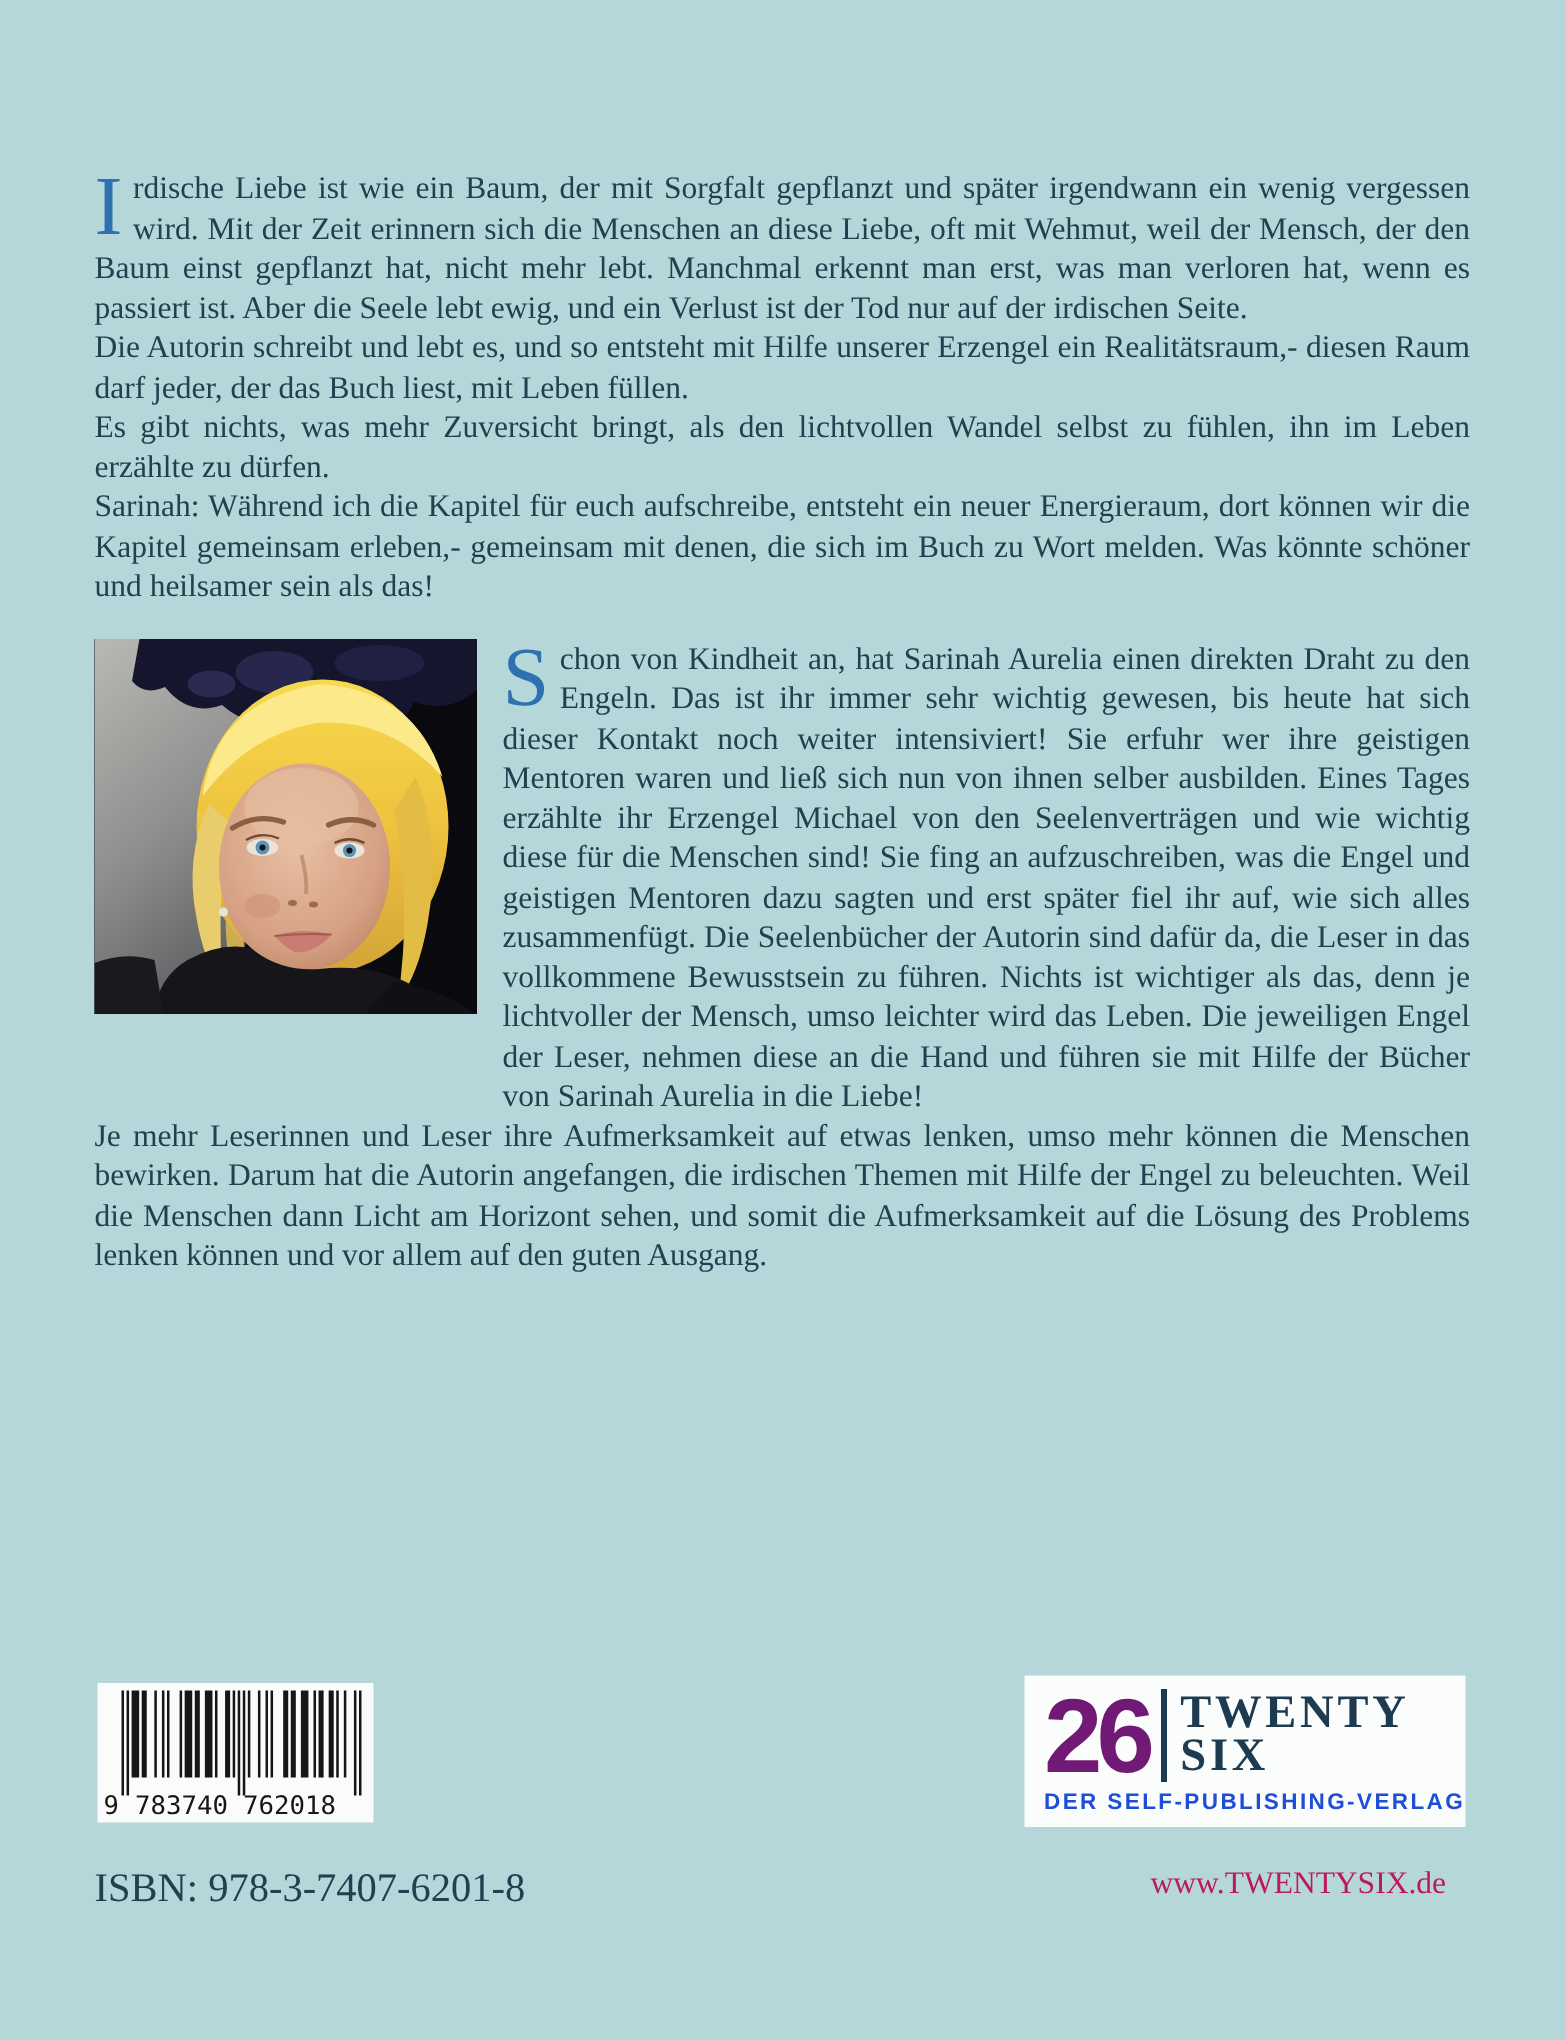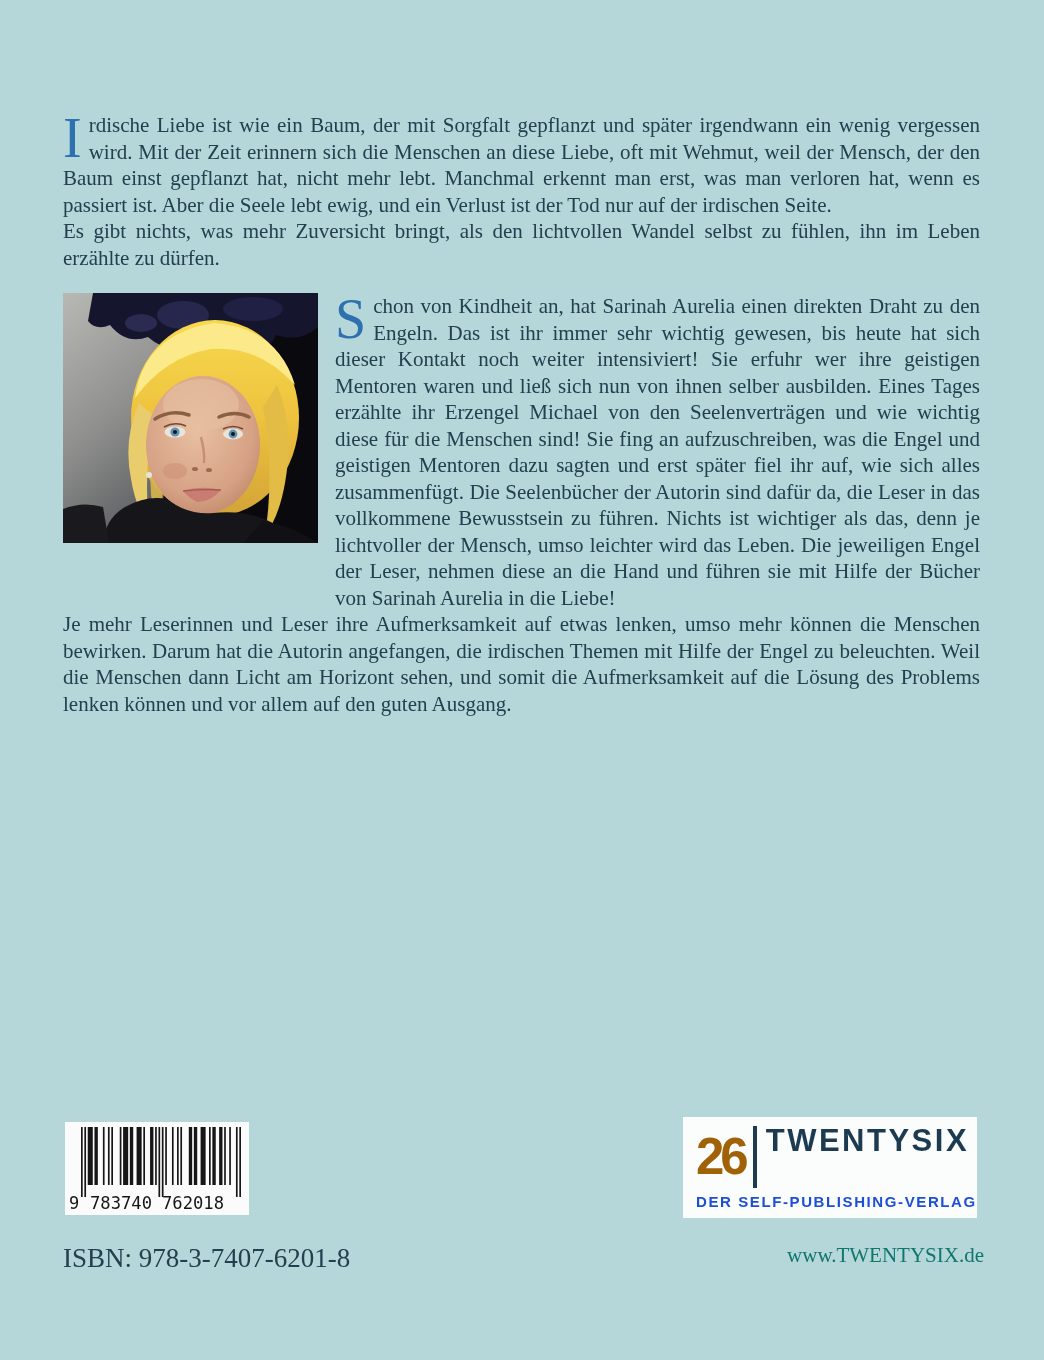--- a/index.html
+++ b/index.html
@@ -61,34 +61,34 @@
   .logo-box {
     position:absolute; left:683px; top:1117px;
     width:294px; height:101px;
     background:#fbfcfc;
     font-family:"Liberation Sans", sans-serif;
     box-sizing:border-box;
     padding:9px 12px 0 13px;
   }
   .logo-top { display:flex; align-items:flex-start; }
   .logo-26 {
-    color:#a16207;
-    font-size:51px;
+    color:#701a75;
+    font-size:70px;
     line-height:56px;
     font-weight:700;
     letter-spacing:-4px;
     margin-top:3px;
   }
   .logo-divider {
     width:4px; height:62px;
     background:#1d3b50;
     margin:0 9px 0 8px;
     flex:none;
   }
-  .logo-words { display:flex; flex-direction:row; }
+  .logo-words { display:flex; flex-direction:column;font-family:Liberation Serif, serif; }
   .logo-word {
     color:#1d3b50;
     font-weight:700;
     font-size:31px;
     line-height:29px;
     letter-spacing:2.5px;
     white-space:nowrap;
   }
   .logo-sub {
     color:#1d4ed8;
@@ -97,36 +97,38 @@
     letter-spacing:1.6px;
     margin-top:5px;
     white-space:nowrap;
   }
 
   .footer-isbn {
     position:absolute; left:63px; top:1243px;
     font-size:27px; color:#22404f;
   }
   .footer-site {
-    position:absolute; right:60px; top:1243px;
-    font-size:21px; color:#0f766e; text-align:right;
+    position:absolute; right:80px; top:1243px;
+    font-size:21px; color:#be185d; text-align:right;
   }
 </style>
 </head>
 <body>
 
 <div class="cover">
 
   <div class="content">
 
     <p class="para"><span class="dropcap">I</span><span>rdische Liebe ist wie ein Baum, der mit Sorgfalt gepflanzt und später irgendwann ein wenig vergessen wird. Mit der Zeit erinnern sich die Menschen an diese Liebe, oft mit Wehmut, weil der Mensch, der den Baum einst gepflanzt hat, nicht mehr lebt. Manchmal erkennt man erst, was man verloren hat, wenn es passiert ist. Aber die Seele lebt ewig, und ein Verlust ist der Tod nur auf der irdischen Seite.</span></p>
 
 
+    <p class="para mt-2">Die Autorin schreibt und lebt es, und so entsteht mit Hilfe unserer Erzengel ein Realitätsraum,- diesen Raum darf jeder, der das Buch liest, mit Leben füllen.</p>
     <p class="para">Es gibt nichts, was mehr Zuversicht bringt, als den lichtvollen Wandel selbst zu fühlen, ihn im Leben erzählte zu dürfen.</p>
 
+    <p class="para mt-3">Sarinah: Während ich die Kapitel für euch aufschreibe, entsteht ein neuer Energieraum, dort können wir die Kapitel gemeinsam erleben,- gemeinsam mit denen, die sich im Buch zu Wort melden. Was könnte schöner und heilsamer sein als das!</p>
 
     <div class="author-section">
       <div class="photo">
         <svg viewBox="0 0 255 250" aria-hidden="true">
           <defs>
             <linearGradient id="wallg" x1="0" y1="0" x2="0.4" y2="1">
               <stop offset="0" stop-color="#b8b8b4"></stop>
               <stop offset="0.55" stop-color="#90918f"></stop>
               <stop offset="1" stop-color="#5f6163"></stop>
             </linearGradient>

